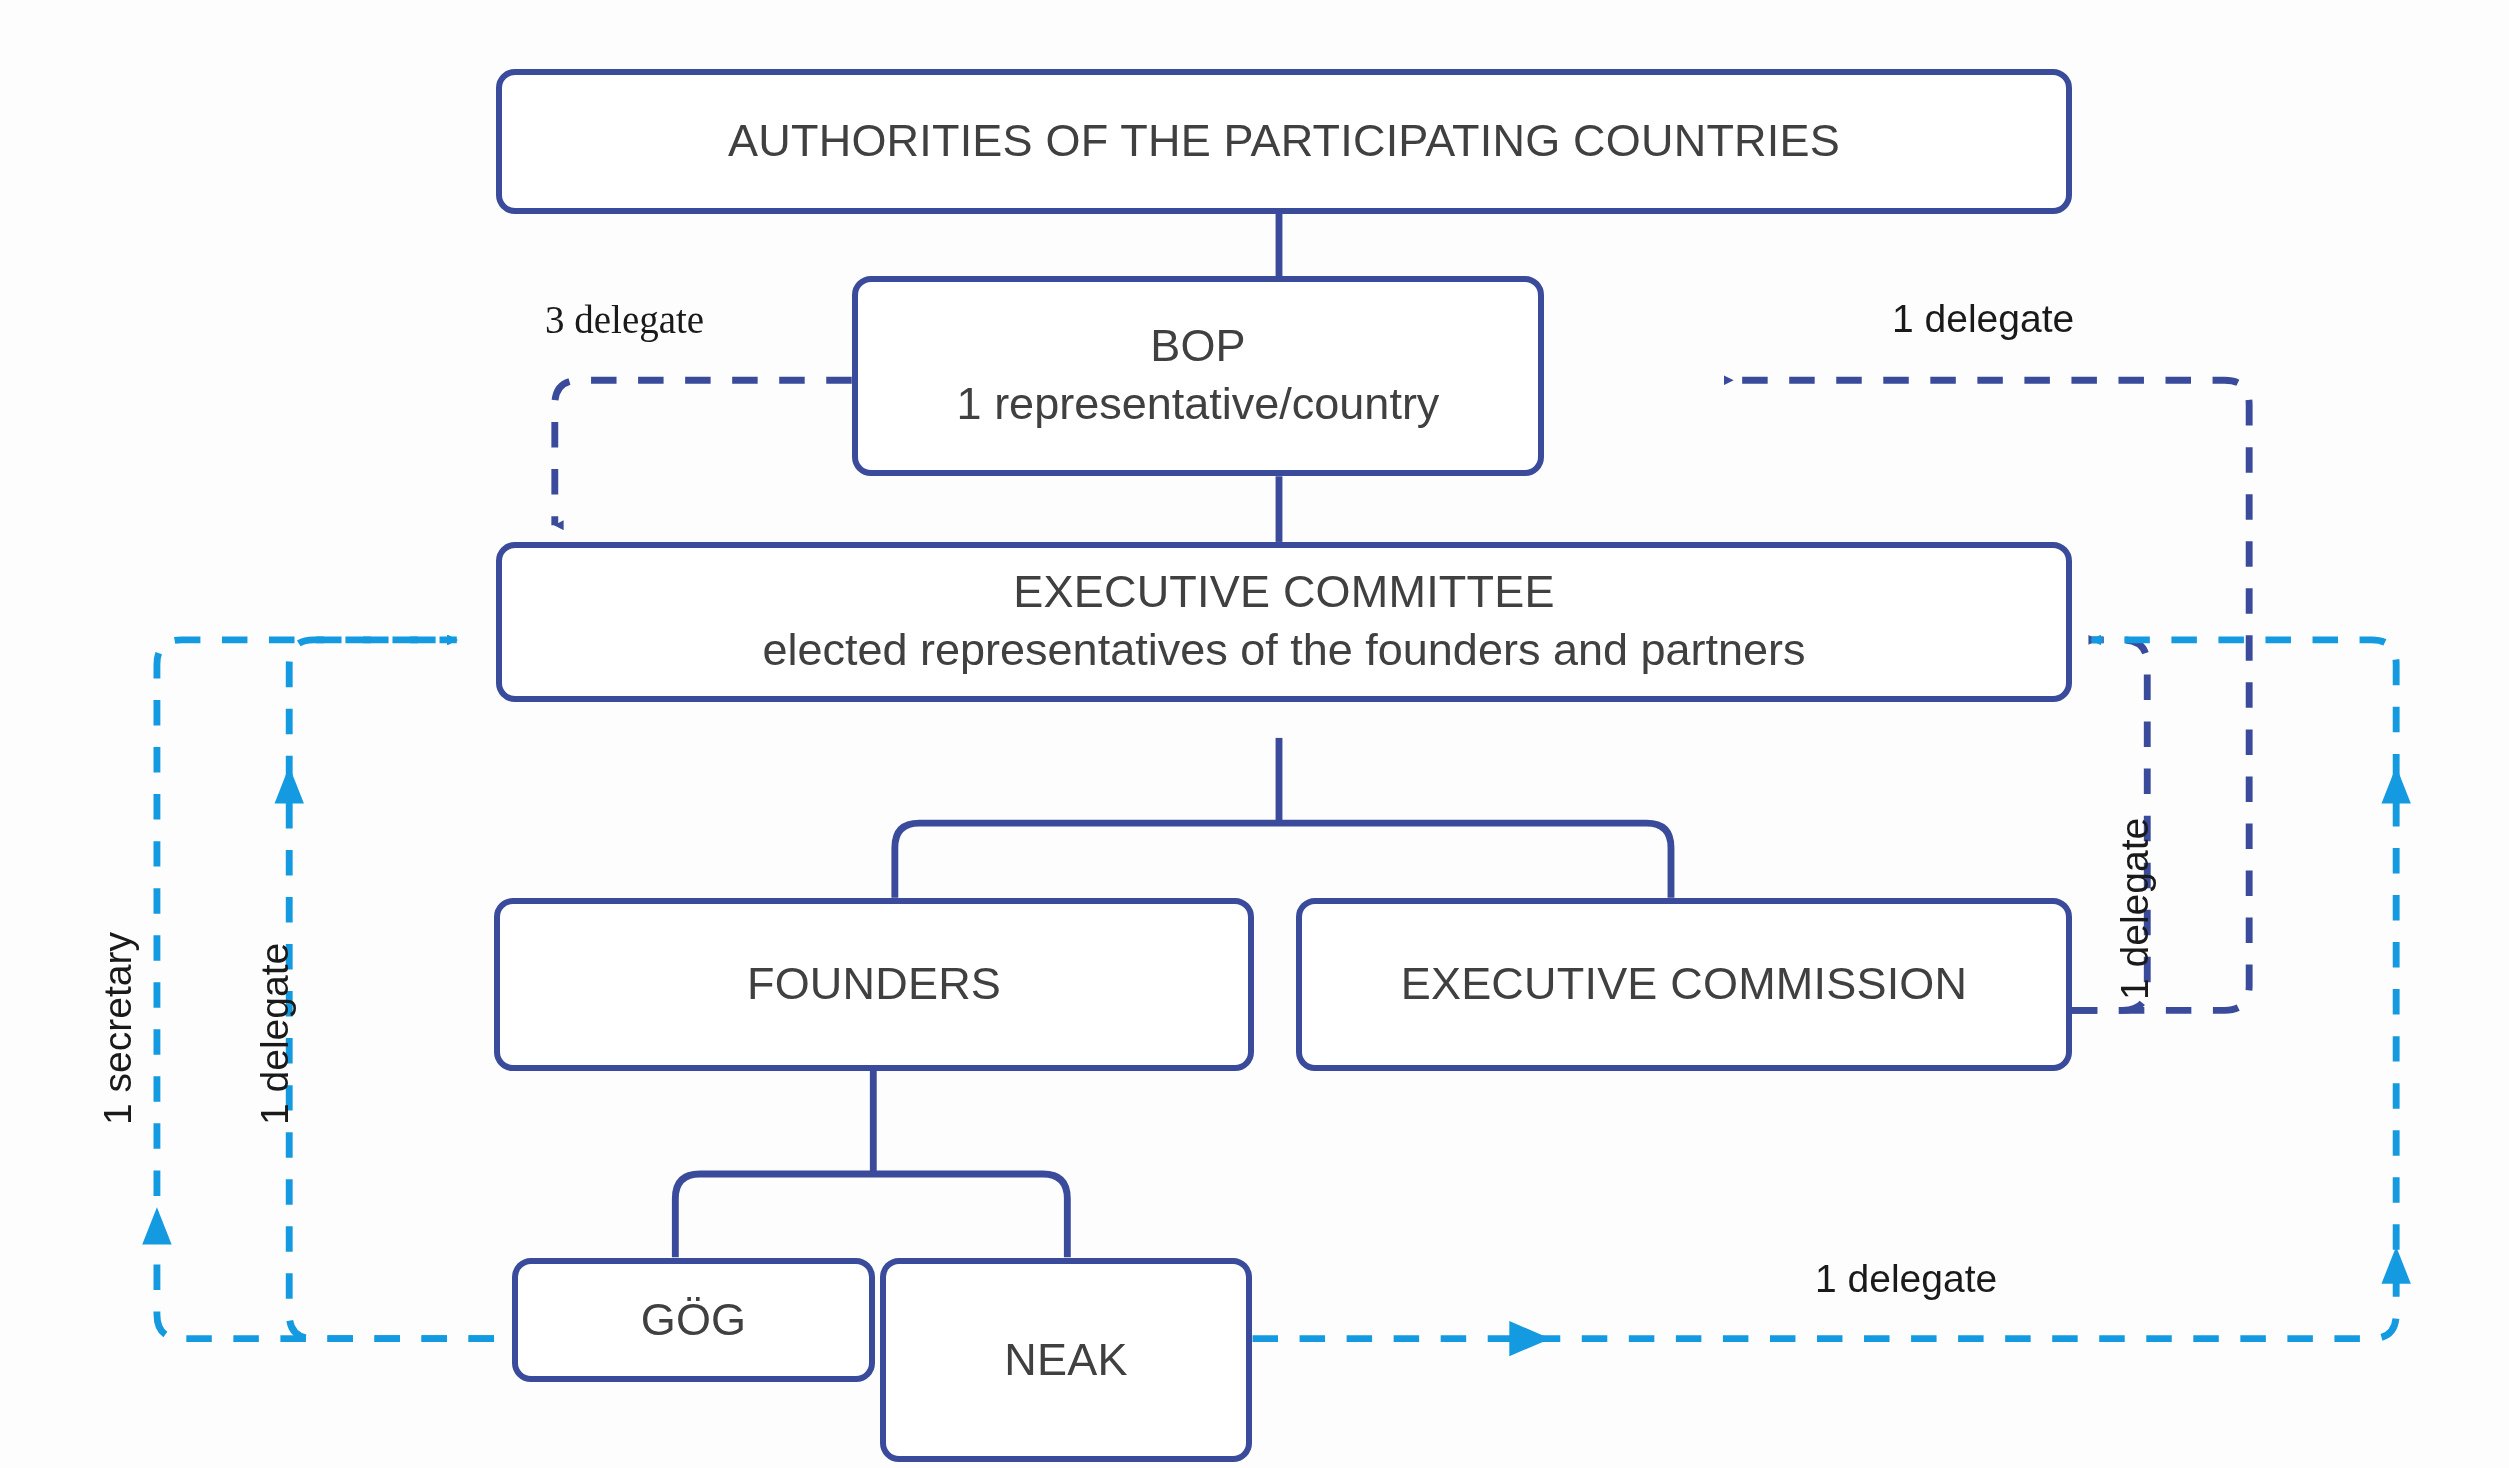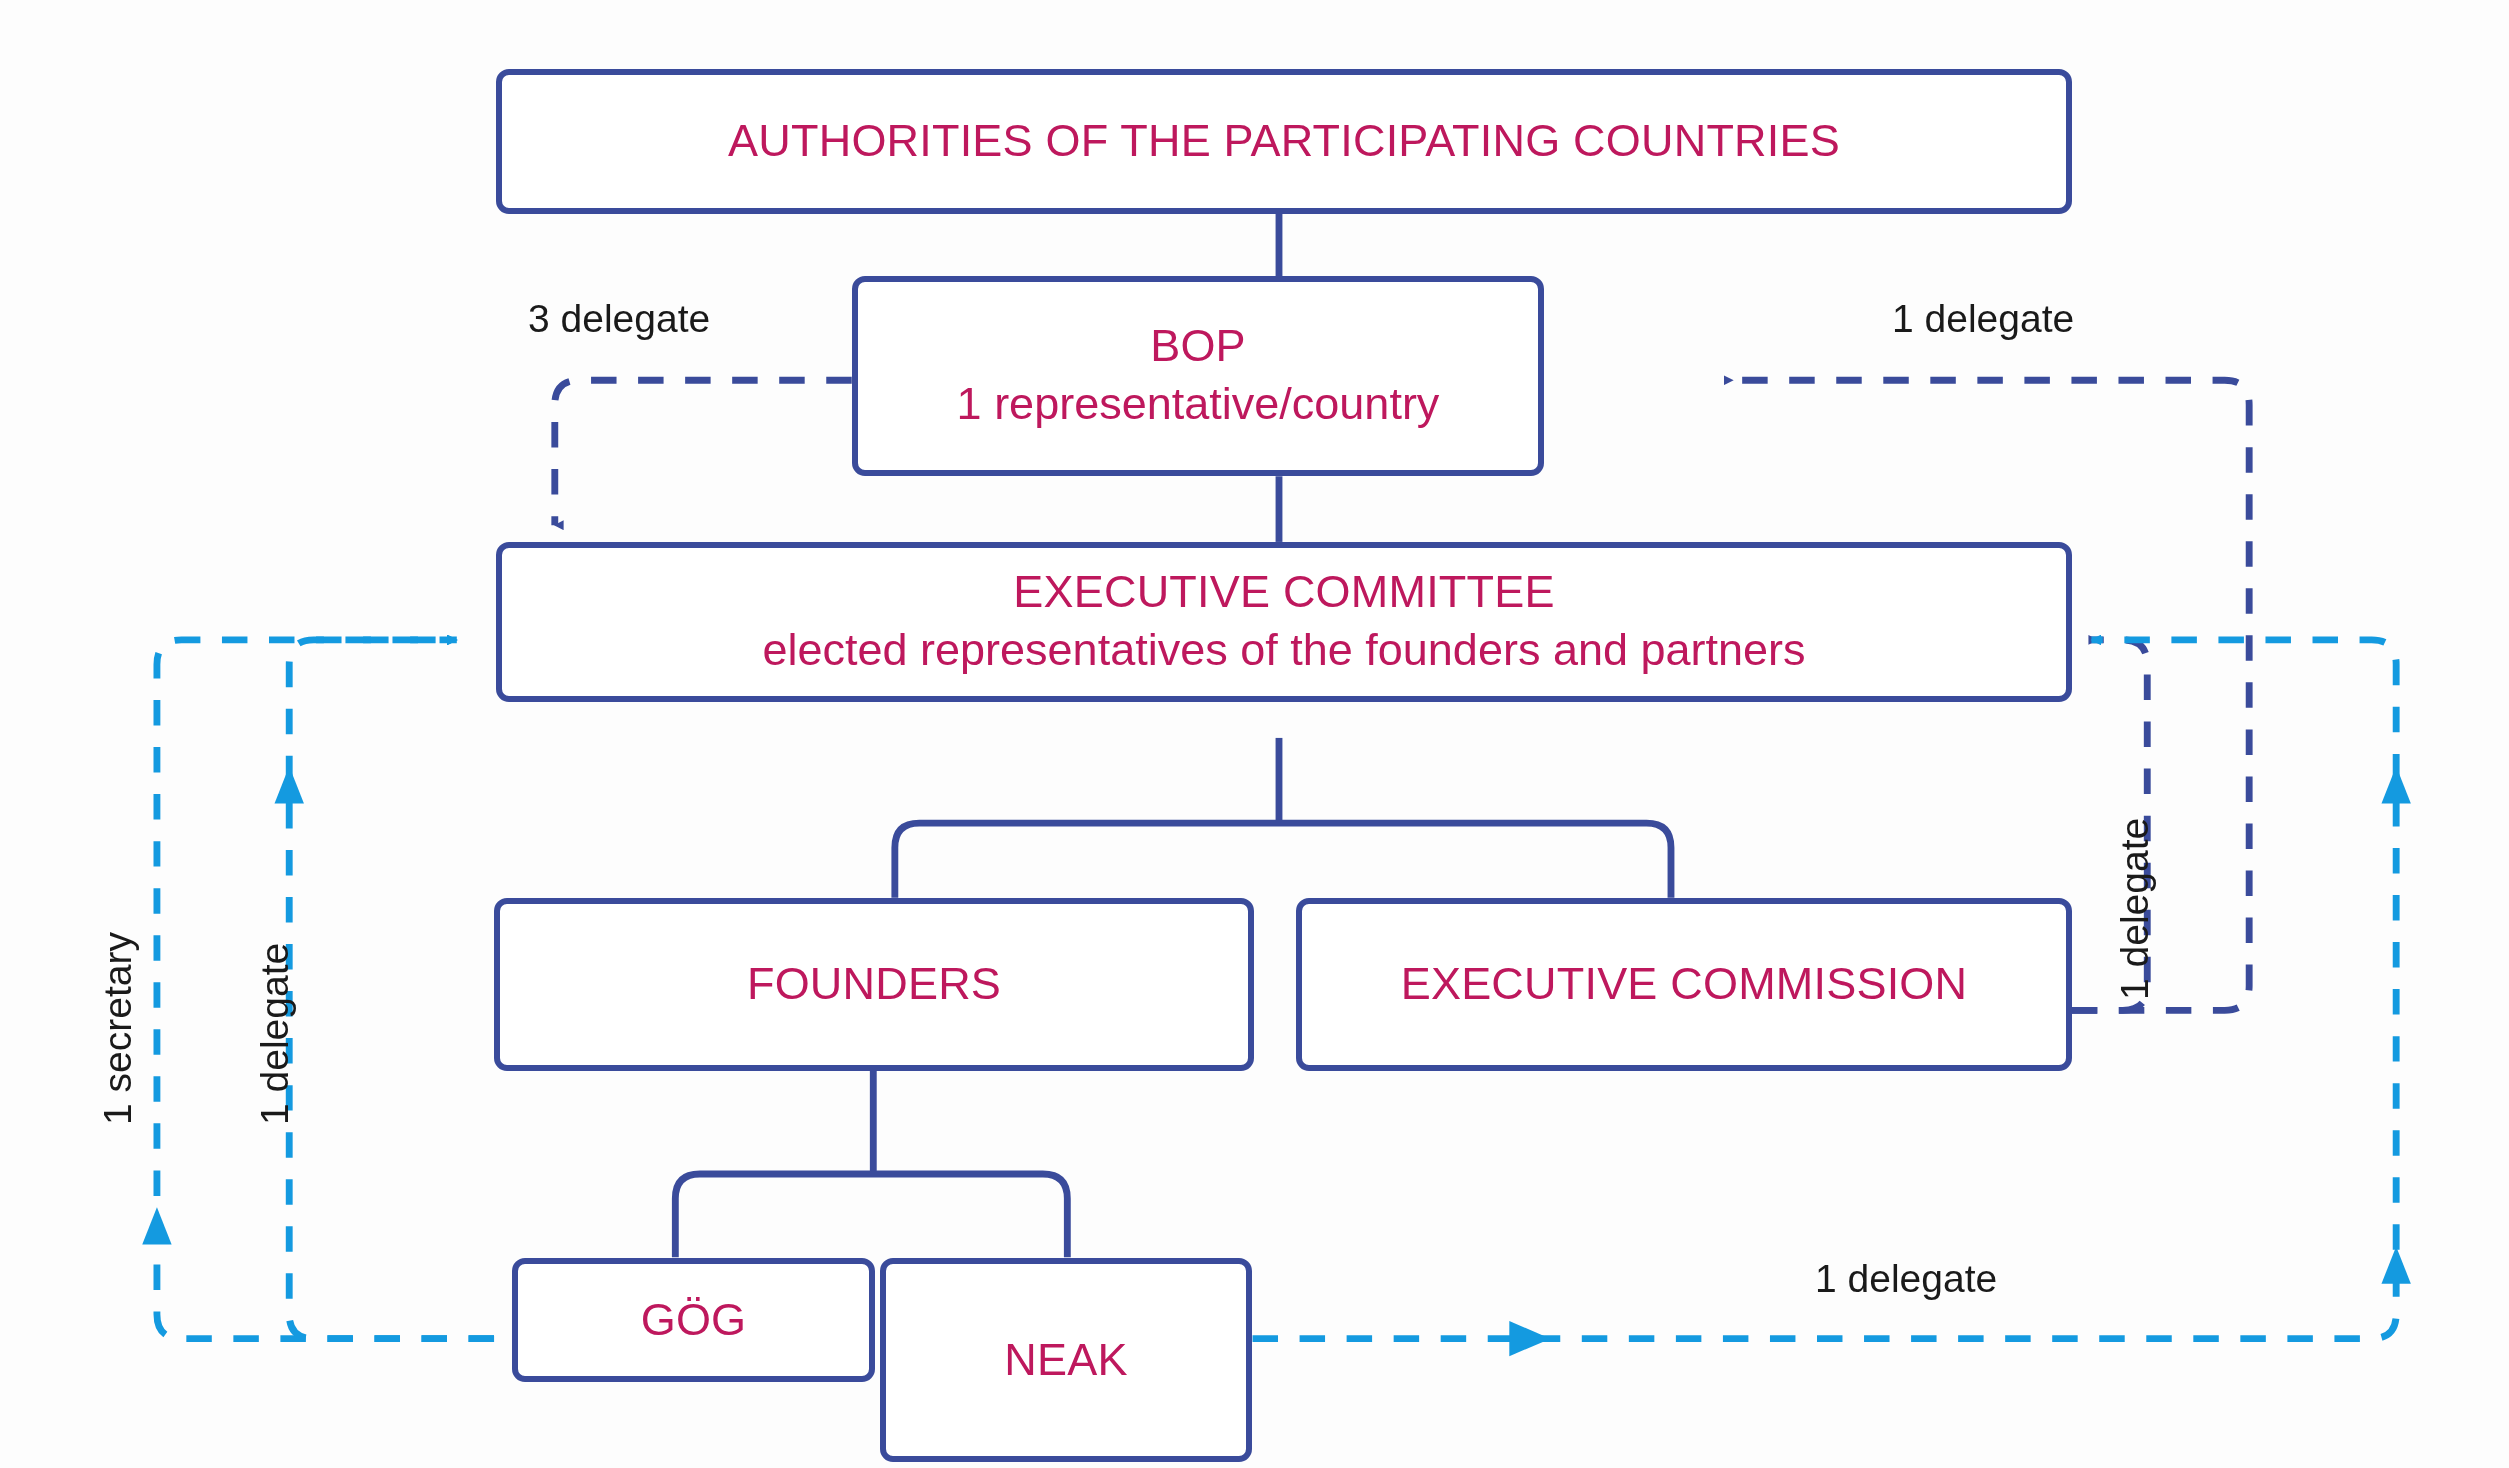--- a/index.html
+++ b/index.html
@@ -21,27 +21,27 @@
     position: absolute;
     left: 0; top: 0;
     width: 2509px;
     height: 1468px;
   }
   .node {
     position: absolute;
     box-sizing: border-box;
     background: #ffffff;
     border: 6.9px solid #3a4b9b;
-    border-radius: 13px;
+    border-radius: 19px;
     display: flex;
     flex-direction: column;
     align-items: center;
     justify-content: center;
     text-align: center;
-    color: #be185d;
+    color: #404040;
     z-index: 3;
   }
   .node .title {
     font-size: 45px;
     letter-spacing: 0.2px;
     line-height: 1.12;
     white-space: nowrap;
   }
   .node .subtitle {
     font-size: 45px;
@@ -63,21 +63,21 @@
     position: absolute;
     font-size: 39px;
     color: #1a1a1a;
     white-space: nowrap;
     z-index: 4;
   }
   .edge-label.vert {
     transform-origin: left top;
     transform: rotate(-90deg);
   }
-  #lbl-3del     { left: 528px;  top: 297px; }
+  #lbl-3del     { left: 545px;  top: 297px; font-family: Liberation Serif, serif; }
   #lbl-1del-bop { left: 1892px; top: 297px; }
   #lbl-1del-bot { left: 1815px; top: 1257px; }
   #lbl-1sec     { left: 96px;   top: 1125px; }
   #lbl-1del-lft { left: 253px;  top: 1125px; }
   #lbl-1del-rgt { left: 2113px; top: 1000px; }
 </style>
 </head>
 <body>
 
 <div id="canvas">

